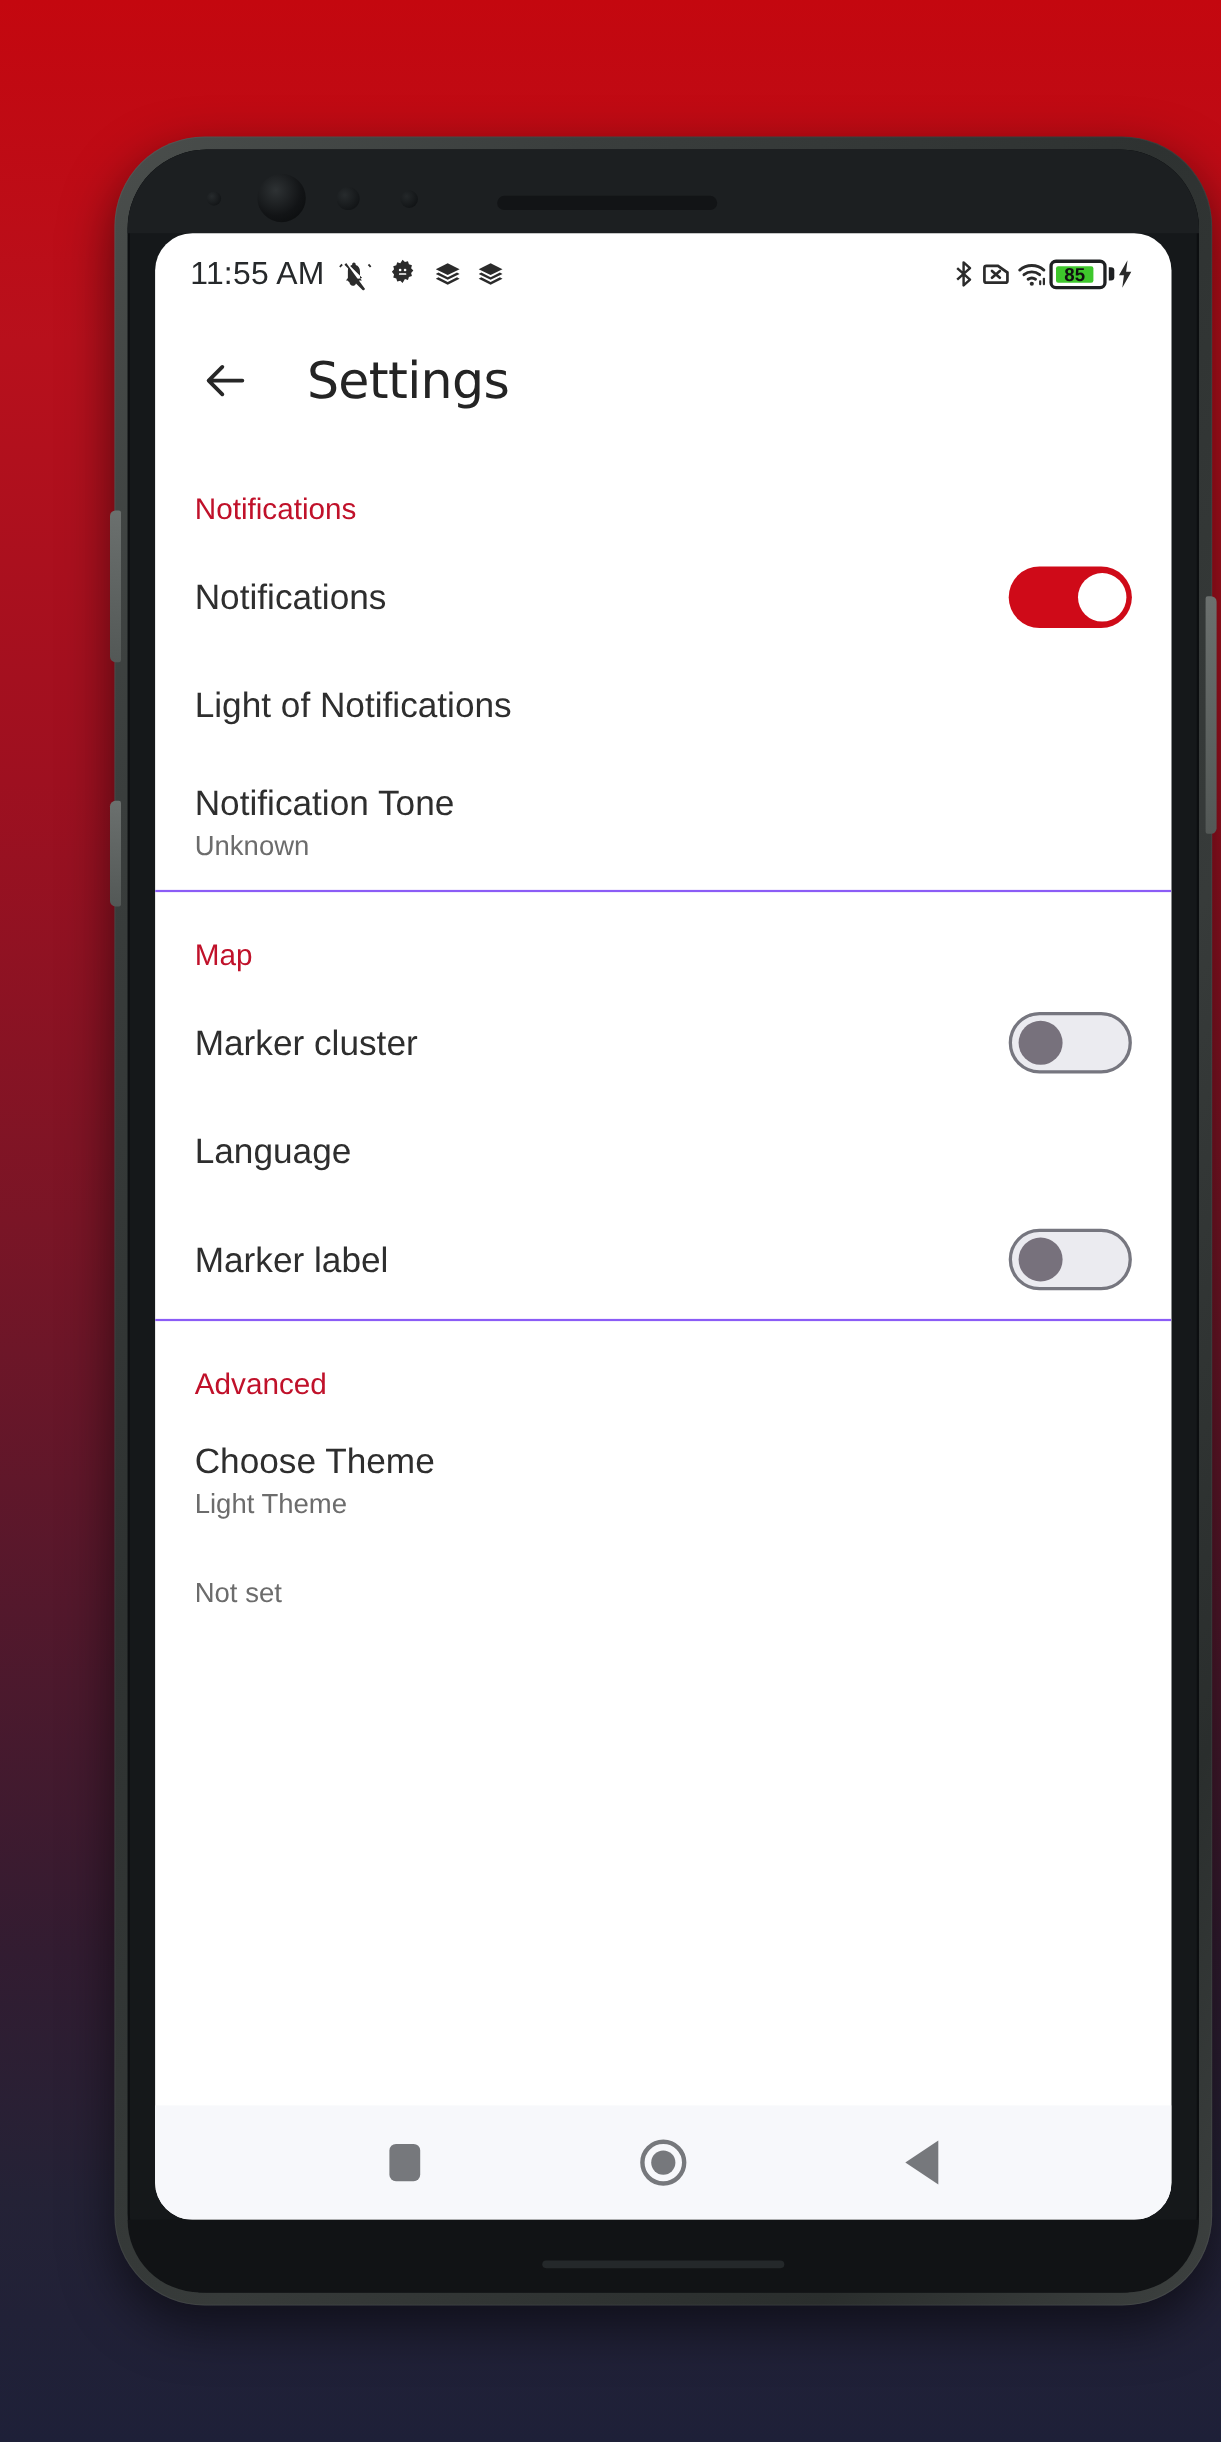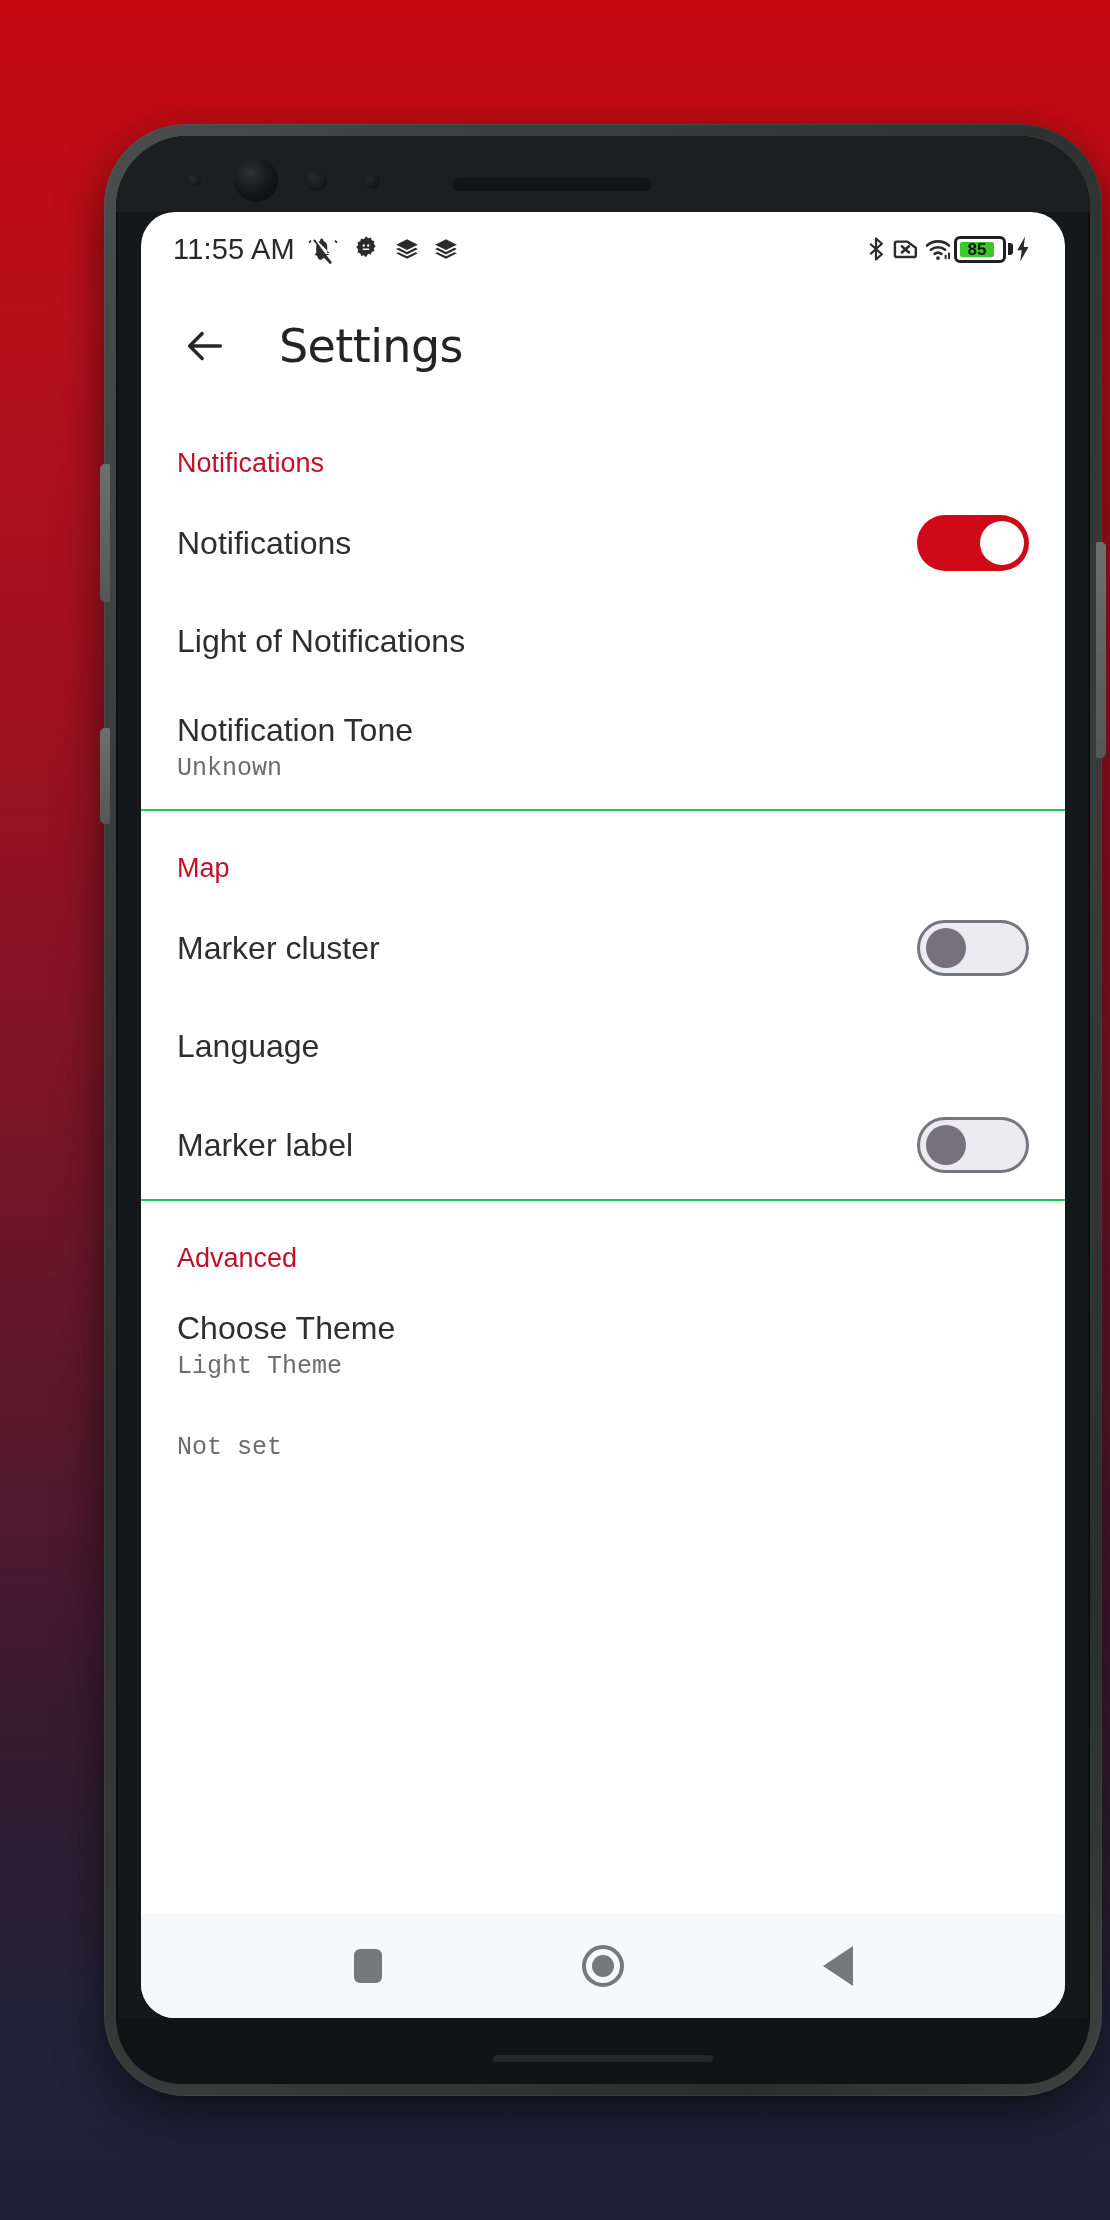--- a/index.html
+++ b/index.html
@@ -113,36 +113,36 @@
   .back-btn{ width:56px; height:56px; display:flex; align-items:center; justify-content:center;
              cursor:pointer; }
   .page-title{
     font-size:46px; font-weight:400; color:#242424; letter-spacing:-.6px;
     font-family:"DejaVu Sans", sans-serif;
   }
 
   
   .content{ flex:1 1 auto; overflow:hidden; }
   .section{ padding:0; }
-  .section + .section{ border-top:2px solid #22c55e; }
+  .section + .section{ border-top:2px solid #8b5cf6; }
   .sec-head{
     font-size:27px; color:#c0112a; font-weight:400;
     padding:42px 36px 10px 36px;
     font-family:"Liberation Sans", sans-serif;
   }
   .row{
     display:flex; align-items:center; justify-content:space-between;
     padding:26px 36px 26px 36px;
     min-height:66px; cursor:pointer;
   }
   .row-texts{ display:flex; flex-direction:column; gap:6px; }
   .row-title{ font-size:32px; color:#2e2e2e; font-weight:400;
               font-family:"Liberation Sans", sans-serif; line-height:1.15; }
   .row-sub{ font-size:25px; color:#6c6c6c; font-weight:400;
-            font-family:Liberation Mono, monospace; line-height:1.15; }
+            font-family:Liberation Sans, sans-serif; line-height:1.15; }
 
   
   .toggle{ flex:0 0 auto; width:112px; height:56px; border-radius:28px; position:relative;
            cursor:pointer; }
   .toggle.on{ background:#cf0a18; }
   .toggle.on .knob{ right:5px; left:auto; background:#ffffff; }
   .toggle.off{ background:#ebebf0; border:3px solid #76767f; }
   .toggle.off .knob{ left:6px; background:#77717c; }
   .knob{ position:absolute; top:50%; transform:translateY(-50%);
          width:44px; height:44px; border-radius:50%; }

